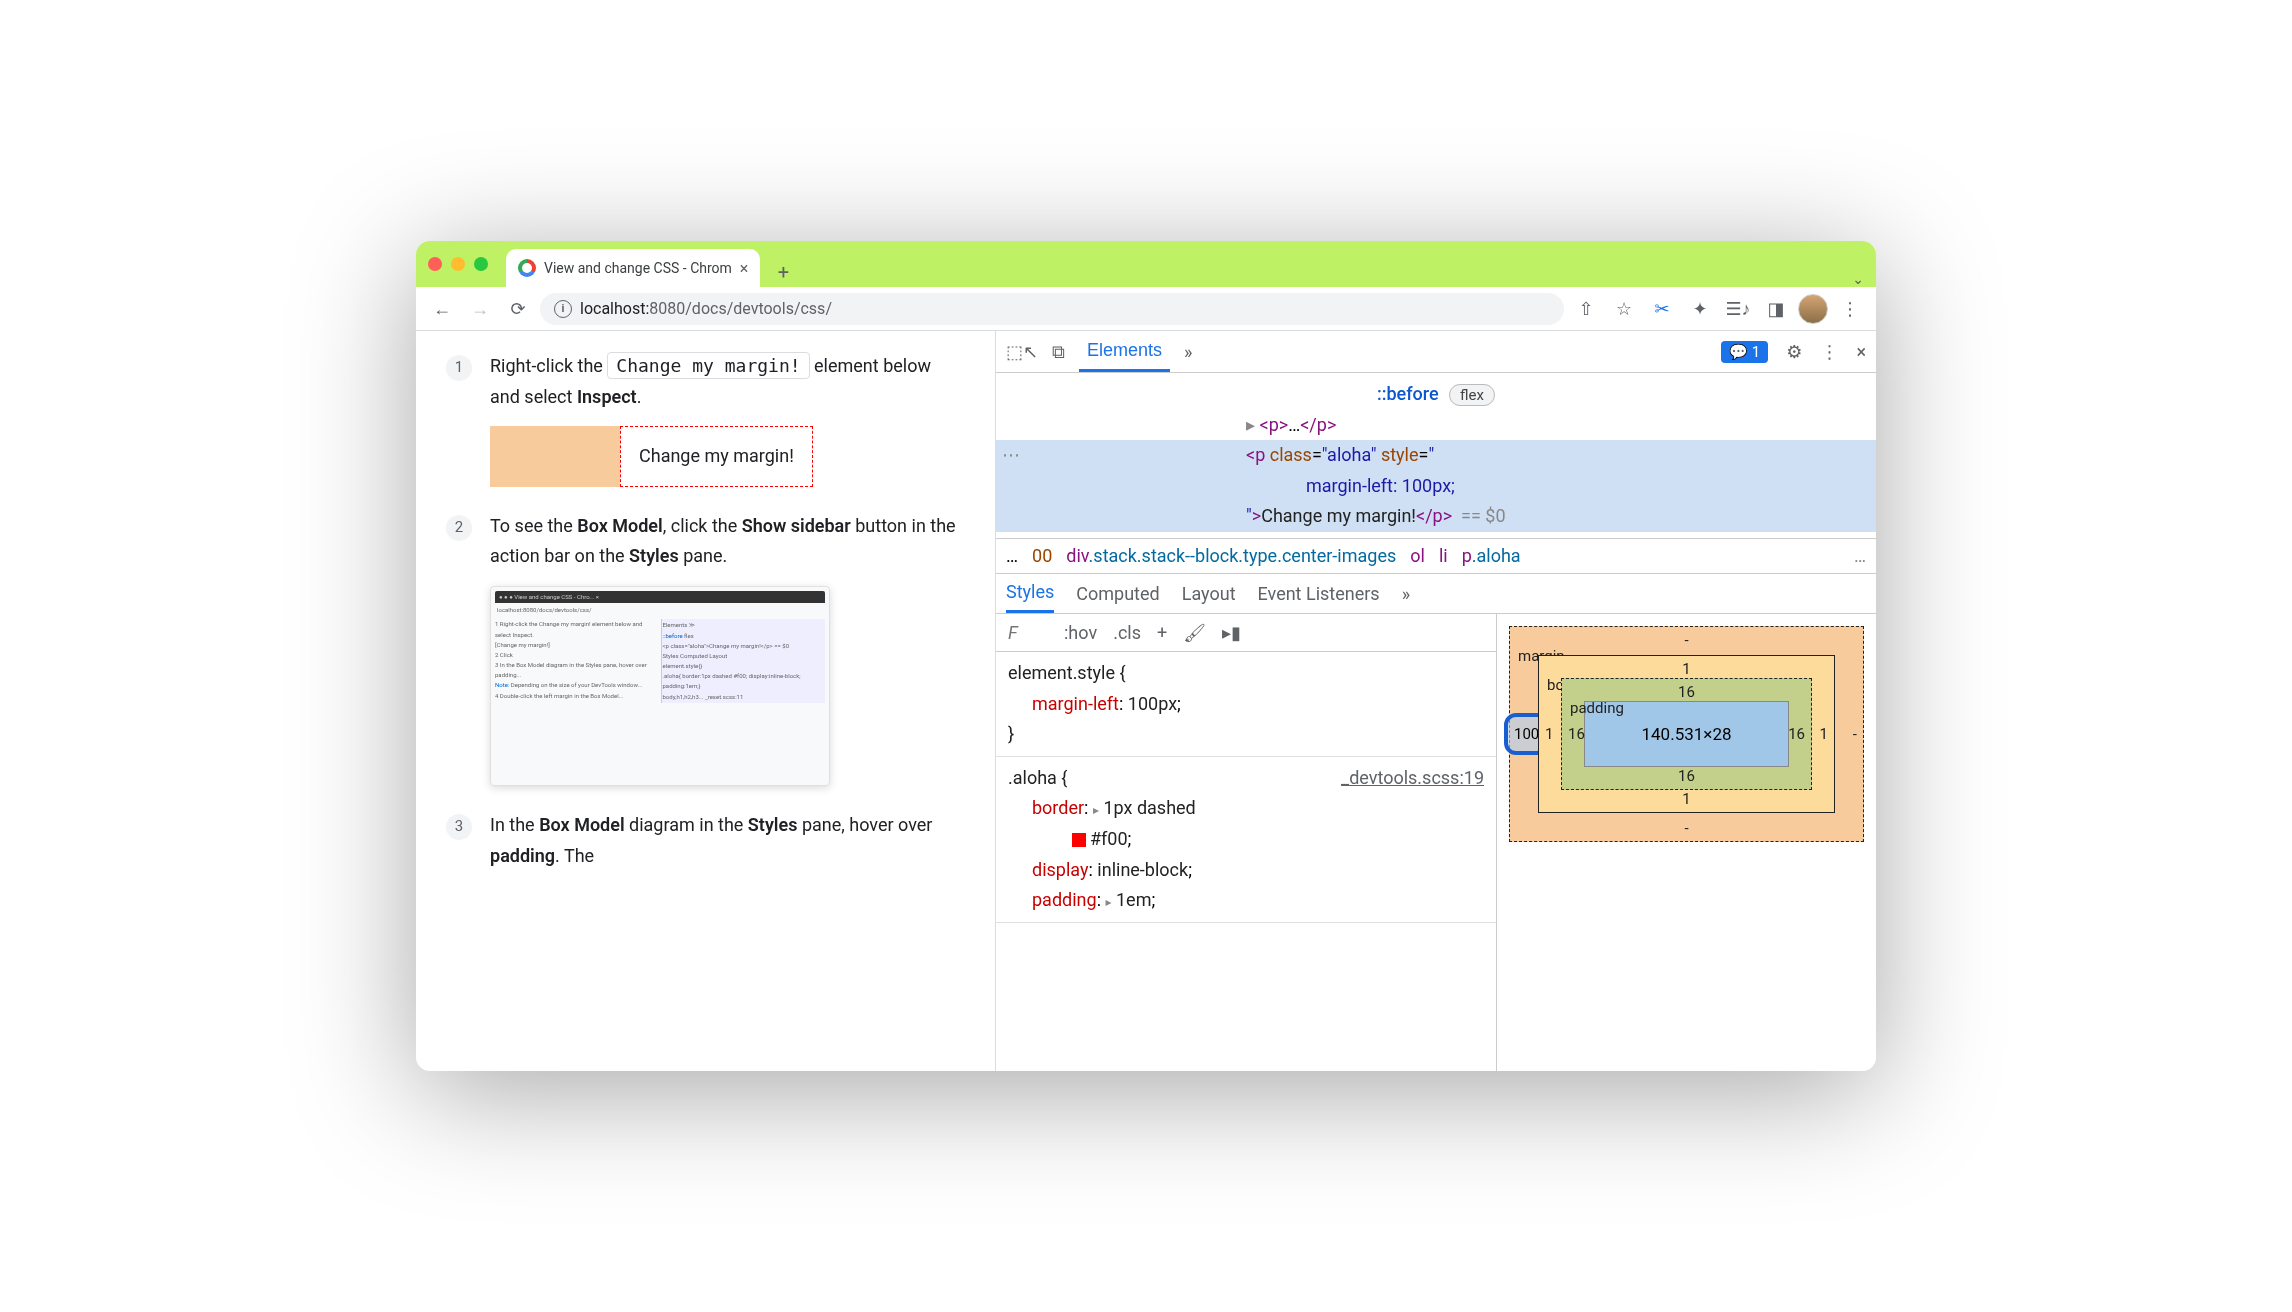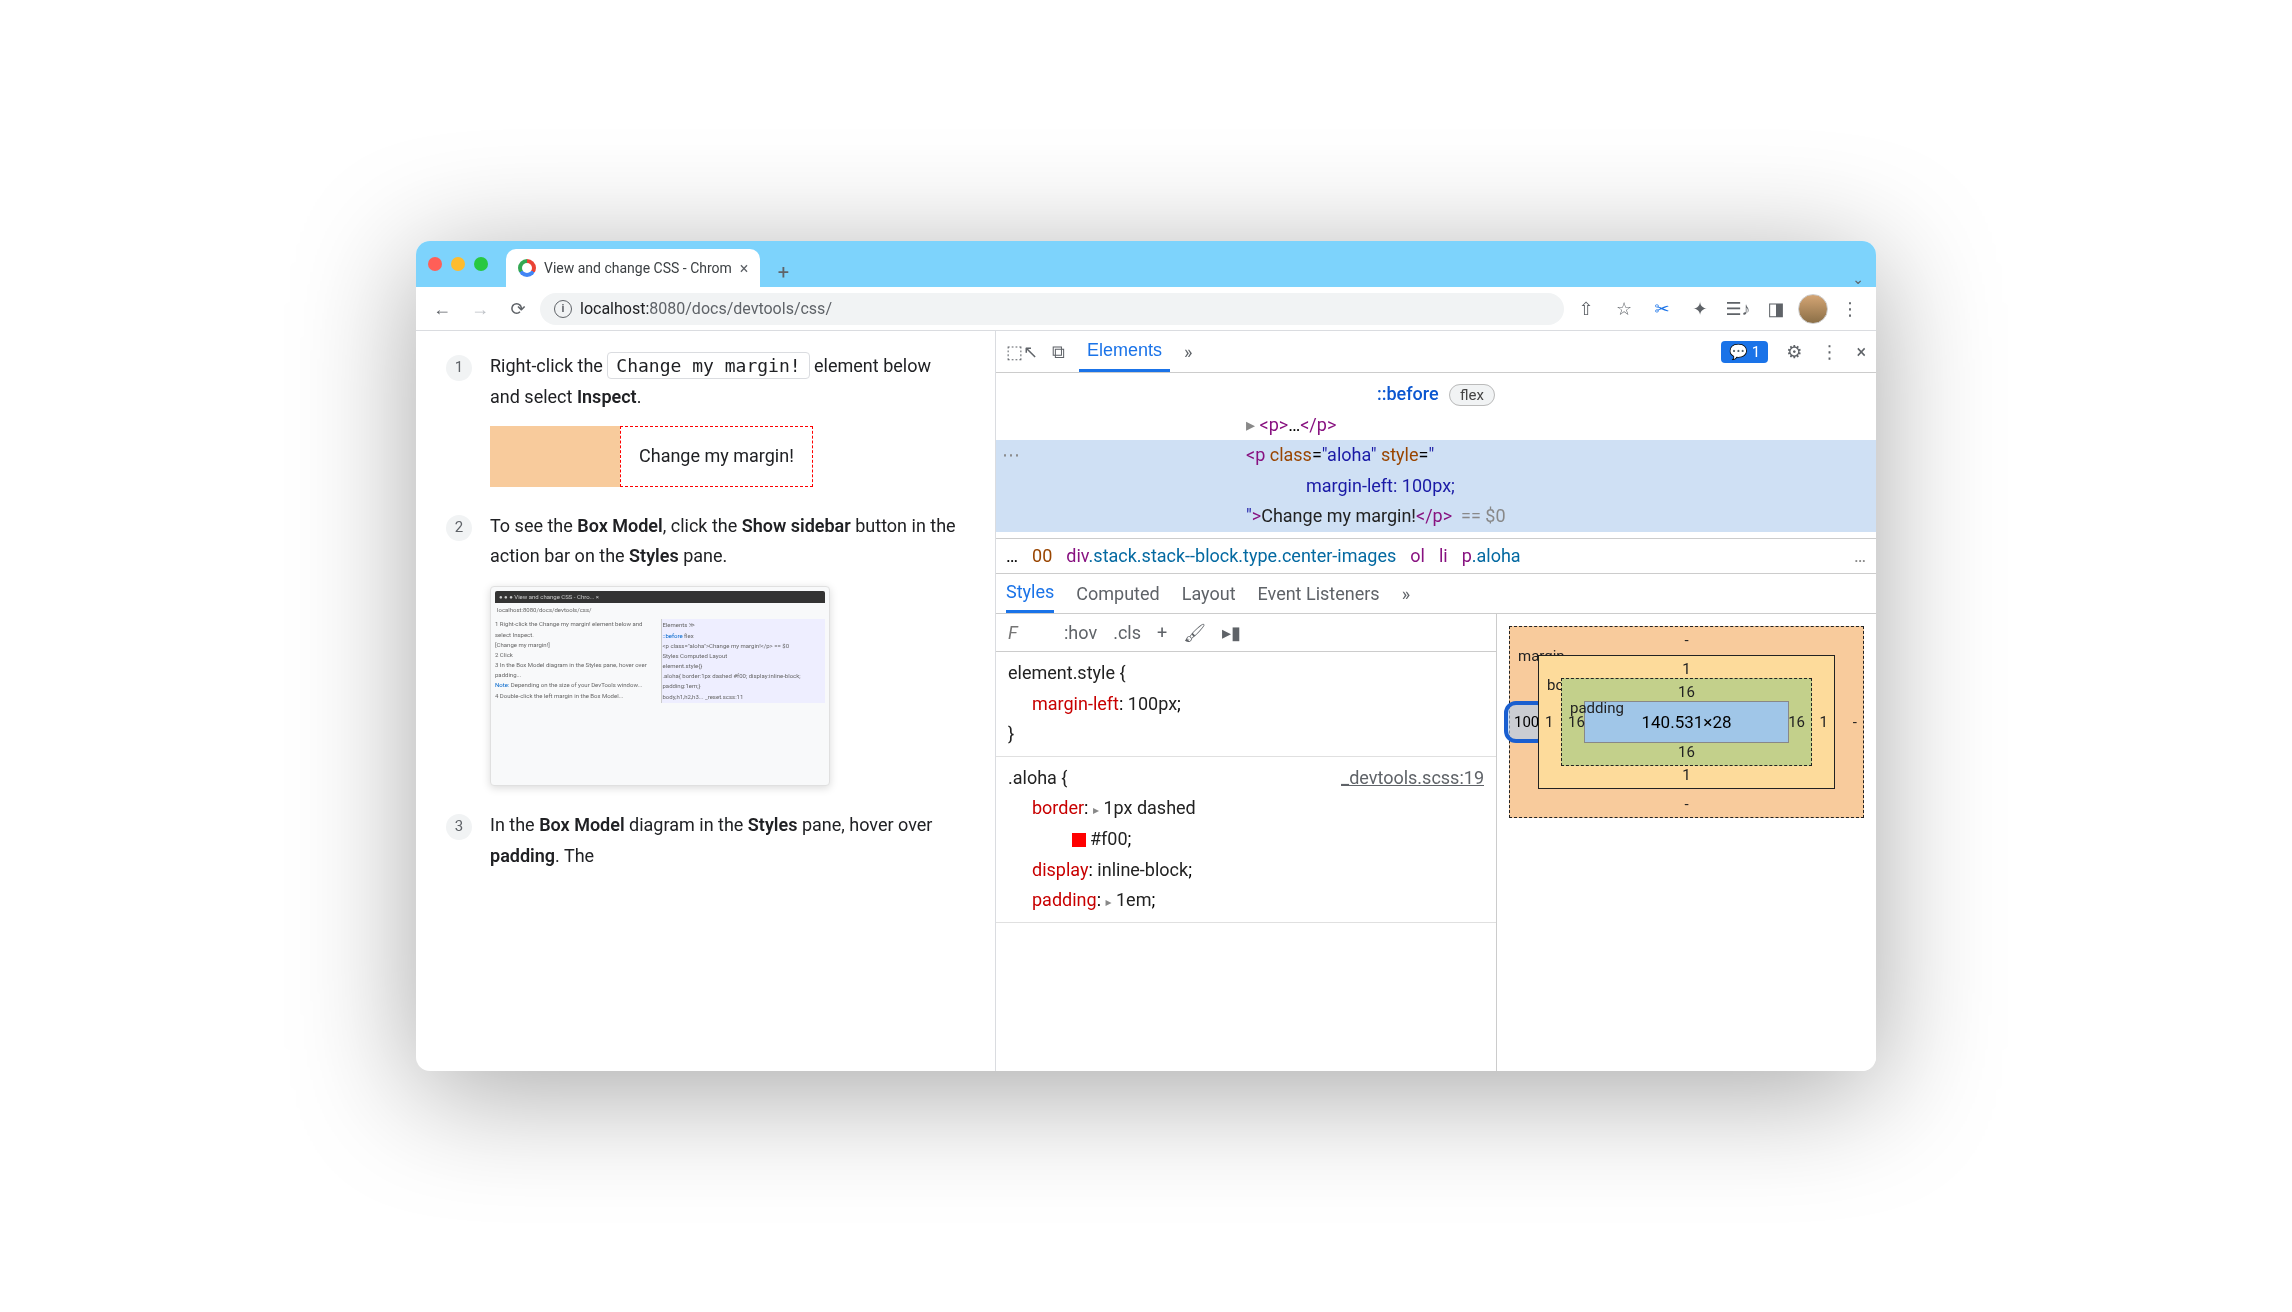--- a/index.html
+++ b/index.html
@@ -1,19 +1,19 @@
 <!DOCTYPE html>
 <html><head>
 <meta charset="utf-8">
 <style>
 *{margin:0;padding:0;box-sizing:border-box;font-family:-apple-system,BlinkMacSystemFont,"Segoe UI",Roboto,sans-serif;}
 body{background:#fff;display:flex;align-items:center;justify-content:center;min-height:100vh;}
 .screenshot-wrap{width:1460px;height:830px;position:relative;filter:drop-shadow(0 20px 60px rgba(0,0,0,.35));}
 .browser{width:100%;height:100%;background:#fff;border-radius:14px;overflow:hidden;display:flex;flex-direction:column;}
-.chrome-top{background:#7dd3fc;height:46px;display:flex;align-items:center;padding:0 12px;}
+.chrome-top{background:#bef264;height:46px;display:flex;align-items:center;padding:0 12px;}
 .traffic{display:flex;gap:9px;margin-right:18px;}
 .dot{width:14px;height:14px;border-radius:50%;}
 .dot.r{background:#ff5f57;}.dot.y{background:#febc2e;}.dot.g{background:#28c840;}
 .tabs{display:flex;align-items:flex-end;height:100%;flex:1;}
 .tab{background:#fff;height:38px;border-radius:10px 10px 0 0;display:flex;align-items:center;padding:0 12px;gap:8px;font-size:14px;color:#3c4043;min-width:250px;}
 .chrome-logo{width:18px;height:18px;border-radius:50%;background:conic-gradient(#ea4335 0 120deg,#4285f4 120deg 240deg,#34a853 240deg 360deg);position:relative;}
 .chrome-logo::after{content:"";position:absolute;inset:4px;background:#fff;border-radius:50%;}
 .tab-close{margin-left:auto;font-size:16px;color:#5f6368;}
 .new-tab{width:30px;height:30px;display:flex;align-items:center;justify-content:center;font-size:20px;color:#5f6368;margin-left:8px;}
 .chevron{margin-left:auto;color:#5f6368;font-size:14px;}
@@ -68,21 +68,21 @@
 .css-sel{color:#222;}
 .css-prop{color:#c80000;margin-left:24px;}
 .css-val{color:#222;}
 .css-src{float:right;color:#5f6368;text-decoration:underline;}
 .swatch{display:inline-block;width:14px;height:14px;background:#f00;vertical-align:middle;margin-right:4px;}
 .tri{color:#888;font-size:12px;}
 .box-model{width:380px;padding:12px;border-left:1px solid #ccc;font-size:15px;}
 .bm-margin{border:1.5px dashed #222;background:#f8cb9c;padding:28px 28px 28px 28px;position:relative;}
 .bm-border{border:1.5px solid #222;background:#fddb9b;padding:22px;position:relative;}
 .bm-padding{border:1.5px dashed #222;background:#c3d08b;padding:22px;position:relative;}
-.bm-content{border:1.5px solid #888;background:#a0c6e8;padding:10px 16px;text-align:center;font-size:17px;}
+.bm-content{border:1.5px solid #888;background:#a0c6e8;padding:22px 16px;text-align:center;font-size:17px;}
 .bm-label{position:absolute;top:20px;left:8px;font-size:15px;color:#222;}
 .bm-v{position:absolute;font-size:15px;color:#222;}
 .bm-v.top{top:4px;left:50%;transform:translateX(-50%);}
 .bm-v.bot{bottom:4px;left:50%;transform:translateX(-50%);}
 .bm-v.lft{left:6px;top:50%;transform:translateY(-50%);}
 .bm-v.rgt{right:6px;top:50%;transform:translateY(-50%);}
 .bm-margin > .bm-v.top,.bm-margin > .bm-v.bot,.bm-margin > .bm-v.rgt{color:#222;}
 .highlight-ring{position:absolute;border:4px solid #1a5fd0;border-radius:12px;padding:8px 6px;background:rgba(173,206,247,.6);left:-6px;top:50%;transform:translateY(-50%);}
 b, strong{font-weight:600;}
 </style>

